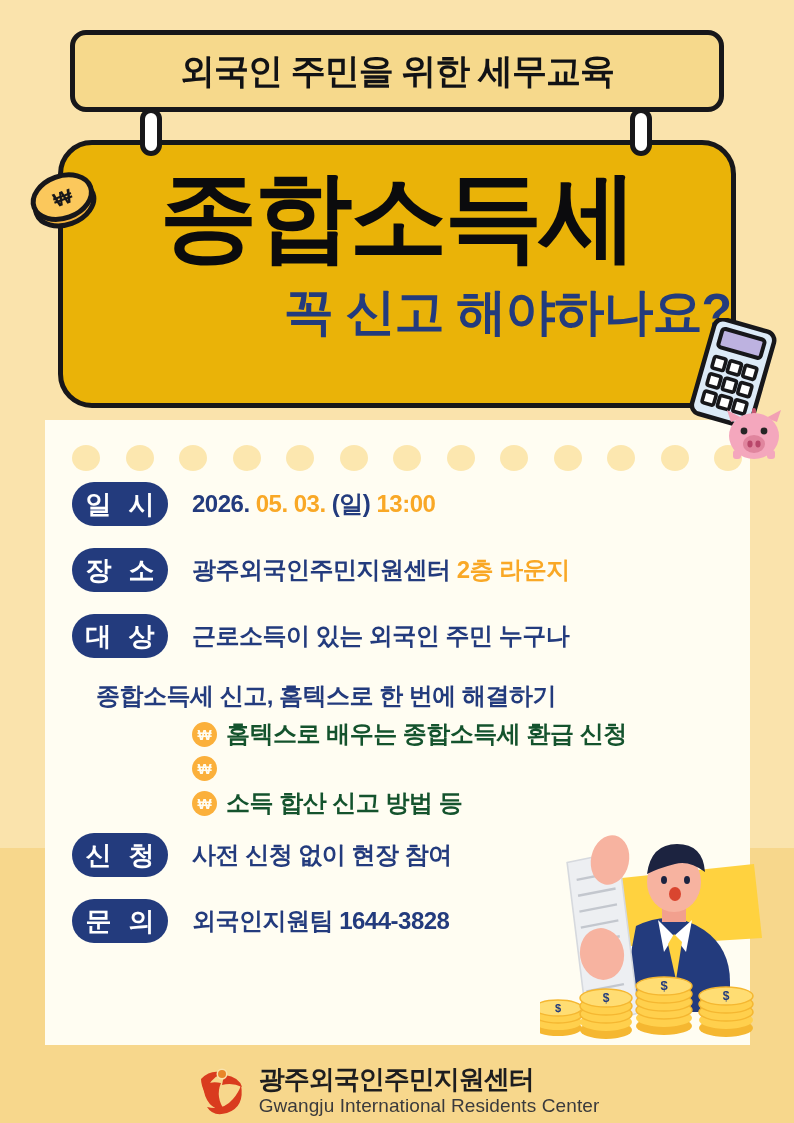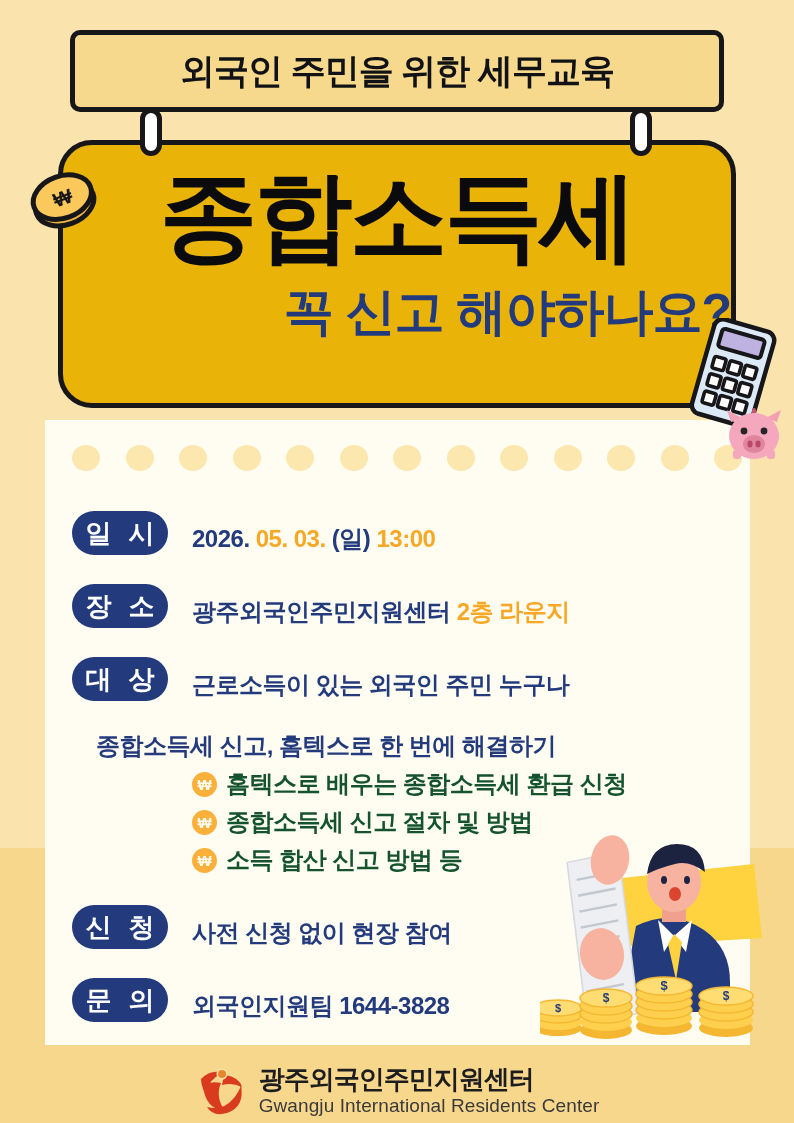--- a/index.html
+++ b/index.html
@@ -13,21 +13,21 @@
 
   
   .band-left{
     position:absolute;left:0;top:848px;width:794px;height:275px;
     background:#F7D78C;
   }
 
   
   .banner{
     position:absolute;left:70px;top:30px;width:654px;height:82px;
-    background:#F6D98C;border:5px solid #17171a;border-radius:10px;
+    background:#F6D98C;border:5px solid #17171a;border-radius:16px;
     display:flex;align-items:center;justify-content:center;
     box-sizing:border-box;
   }
   .banner-text{
     font-size:35px;font-weight:bold;color:#111215;letter-spacing:-1px;
     white-space:nowrap;
   }
 
   
   .pin{
@@ -71,21 +71,21 @@
 
   
   .dots{
     position:absolute;left:72px;top:444px;width:670px;height:28px;
     display:flex;justify-content:space-between;align-items:center;z-index:3;
   }
   .dot{width:28px;height:26px;border-radius:50%;background:#FCE7AF;}
 
   
   .rows{position:absolute;left:72px;top:482px;width:660px;z-index:5;}
-  .row{display:flex;align-items:flex-end;margin-bottom:22px;margin-top:29px;}
+  .row{display:flex;align-items:center;margin-bottom:22px;}
   .row.tight{margin-bottom:6px;}
   .tag{
     min-width:96px;height:44px;border-radius:22px;background:#233B7D;
     color:#ffffff;font-size:26px;font-weight:bold;
     display:flex;align-items:center;justify-content:center;
     letter-spacing:5px;text-indent:5px;box-sizing:border-box;flex:0 0 auto;
   }
   .rowtext{
     margin-left:24px;font-size:24px;font-weight:bold;color:#233B7D;
     letter-spacing:-0.5px;white-space:nowrap;
@@ -296,21 +296,20 @@
       <span class="rowtext">종합소득세 신고, 홈텍스로 한 번에 해결하기</span>
     </div>
 
     <div class="bullets">
       <div class="bullet">
         <span class="bullet-ico">₩</span>
         <span class="bullet-tx">홈텍스로 배우는 종합소득세 환급 신청</span>
       </div>
       <div class="bullet">
         <span class="bullet-ico">₩</span>
-        <span class="bullet-tx">종합소득세 신고 절차 및 방법</span>
       </div>
       <div class="bullet">
         <span class="bullet-ico">₩</span>
         <span class="bullet-tx">소득 합산 신고 방법 등</span>
       </div>
     </div>
 
     <div class="row">
       <span class="tag">신 청</span>
       <span class="rowtext">사전 신청 없이 현장 참여</span>

